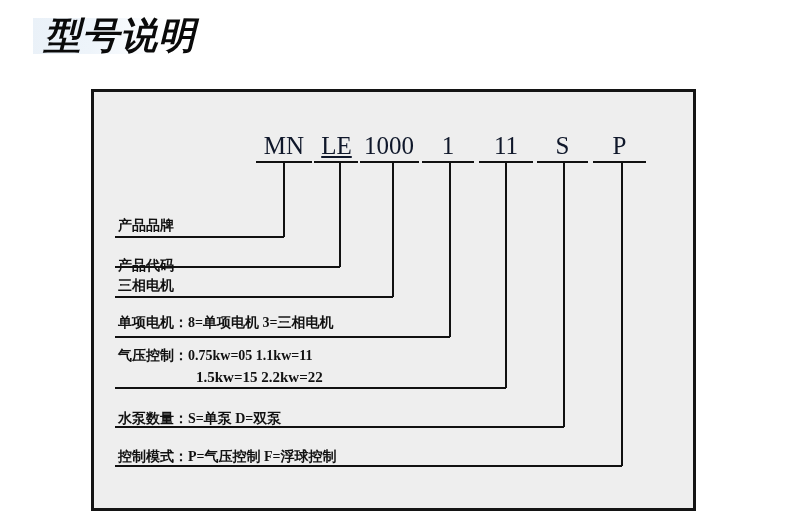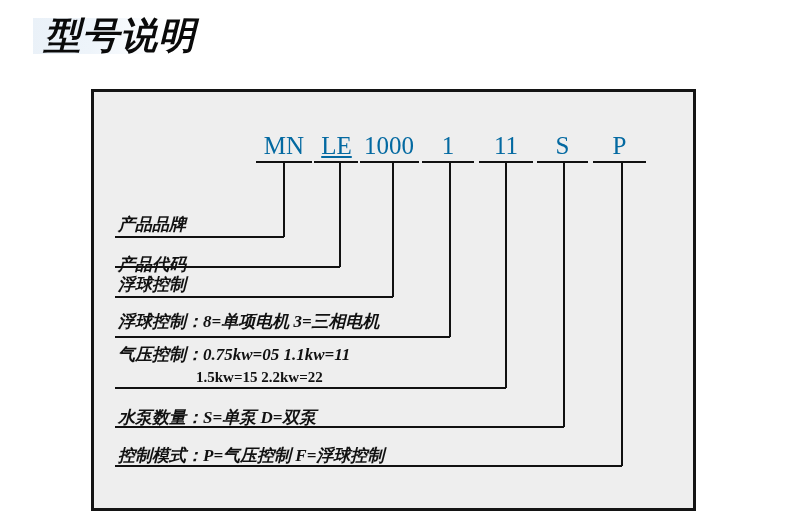--- a/index.html
+++ b/index.html
@@ -59,37 +59,36 @@
     width: 790px;
     height: 530px;
     pointer-events: none;
   }
 
   
   .code-seg {
     position: absolute;
     font-family: "Liberation Serif", "DejaVu Serif", serif;
     font-size: 25px;
-    color: #0369a1;
+    color: #0f172a;
     white-space: nowrap;
     text-align: center;
     line-height: 30px;
   }
 
   
   .label-row {
     position: absolute;
     left: 118px;
     font-family: "Liberation Sans", "DejaVu Sans", sans-serif;
     font-weight: bold;
-    font-size: 17px;
+    font-size: 14px;
     color: #111111;
     white-space: nowrap;
     line-height: 20px;
-    font-style: italic;
   }
   .label-row .val {
     font-family: "Liberation Serif", "DejaVu Serif", serif;
     font-weight: bold;
   }
   .label-row .cjk {
     font-family: "Liberation Sans", "DejaVu Sans", sans-serif;
     font-weight: bold;
   }
   .sub-line {
@@ -121,25 +120,25 @@
 
 <div class="label-row" style="top:215px;">
   <span class="cjk">产品品牌</span>
 </div>
 
 <div class="label-row" style="top:245px;margin-top:10px;">
   <span class="cjk">产品代码</span>
 </div>
 
 <div class="label-row" style="top:275px;">
-  <span class="cjk">浮球控制</span>
+  <span class="cjk">三相电机</span>
 </div>
 
 <div class="label-row" style="top:312px;">
-  <span class="cjk">浮球控制：</span><span class="val">8=单项电机  3=三相电机</span>
+  <span class="cjk">单项电机：</span><span class="val">8=单项电机  3=三相电机</span>
 </div>
 
 <div class="label-row" style="top:345px;">
   <span class="cjk">气压控制：</span><span class="val">0.75kw=05  1.1kw=11</span>
 </div>
 <div class="sub-line" style="top:367px;">1.5kw=15    2.2kw=22</div>
 
 <div class="label-row" style="top:408px;">
   <span class="cjk">水泵数量：</span><span class="val">S=单泵    D=双泵</span>
 </div>

